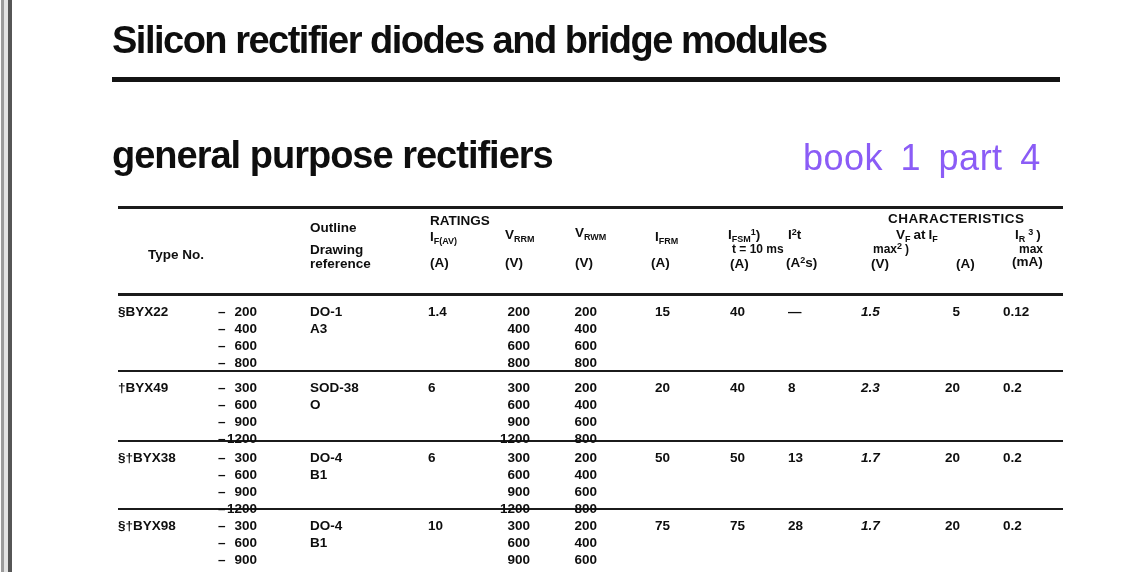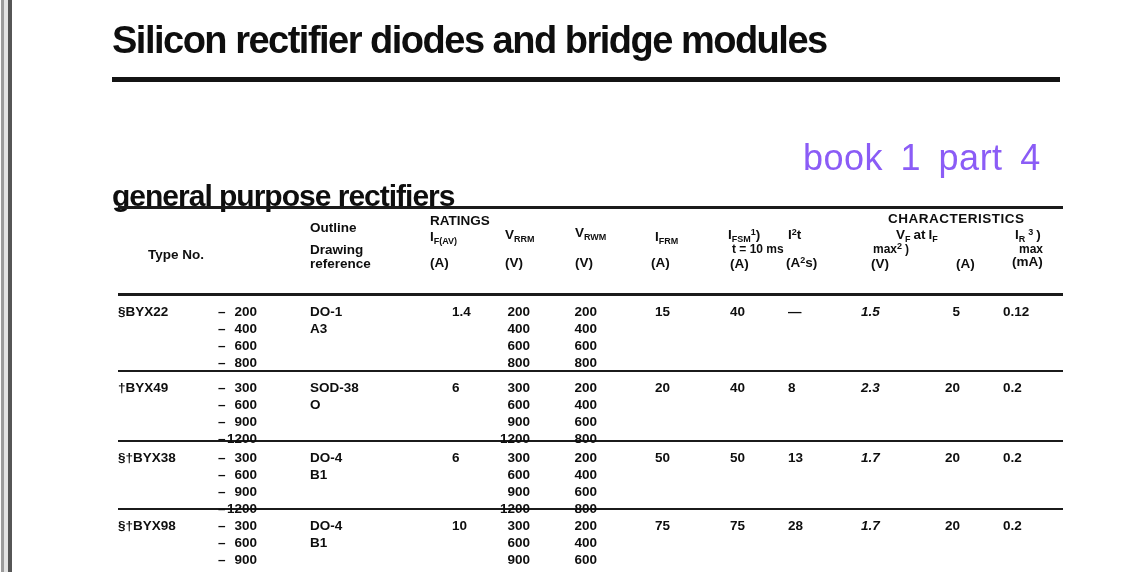--- a/index.html
+++ b/index.html
@@ -3,41 +3,41 @@
 <meta charset="utf-8">
 <style>
   *{margin:0;padding:0;box-sizing:border-box}
   html,body{width:1122px;height:572px;overflow:hidden}
   body{background:#fff;font-family:"Liberation Sans",sans-serif;color:#0e0e0e;}
   .page{position:relative;width:1122px;height:572px;background:#fff;}
   .scan-edge{position:absolute;left:0;top:0;width:14px;height:572px;
     background:linear-gradient(to right,#fdfdfd 0 1px,#9b9b9b 1px 4px,#e3e3e3 4px 8px,#565656 8px 12px,#fff 12px 14px);}
   .page-title{position:absolute;left:112px;top:19px;font-size:38px;font-weight:700;letter-spacing:-1.5px;white-space:nowrap;}
   .title-rule{position:absolute;left:112px;top:77px;width:948px;height:5px;background:#141414;}
-  .section-heading{position:absolute;left:112px;top:134px;font-size:30px;font-weight:700;letter-spacing:-1px;white-space:nowrap;margin-top:45px;}
+  .section-heading{position:absolute;left:112px;top:134px;font-size:38px;font-weight:700;letter-spacing:-1px;white-space:nowrap;}
   .book-ref{position:absolute;left:803px;top:137px;font-size:36px;font-weight:400;letter-spacing:.5px;word-spacing:7px;color:#8b5cf6;white-space:nowrap;}
 
   .dtable{position:absolute;left:118px;top:206px;width:945px;height:366px;border-top:3px solid #1b1b1b;font-size:13.5px;font-weight:700;}
   .thead{position:absolute;left:0;top:0;width:945px;height:87px;border-bottom:3px solid #1b1b1b;}
   .hc{position:absolute;white-space:nowrap;line-height:14px;}
   .hsmall{font-size:12px;}
   .sb{font-size:9px;position:relative;top:3px;}
   .sp{font-size:9px;position:relative;top:-4px;}
   .mid{padding:0 3px;}
   .gap{margin-left:3px;}
 
   .trow{position:absolute;left:0;width:945px;border-bottom:2px solid #1b1b1b;}
   .trow.last{border-bottom:none;}
   .cell{position:absolute;top:7px;line-height:17px;white-space:nowrap;}
   .r{text-align:right;}
   .c-name{left:0;width:97px;text-align:left;}
   .c-suffix{left:100px;width:39px;}
   .sline{display:flex;justify-content:space-between;}
   .c-outline{left:192px;}
-  .c-ifav{left:310px;margin-left:24px;}
+  .c-ifav{left:310px;}
   .c-vrrm{left:355px;width:57px;}
   .c-vrwm{left:422px;width:57px;}
   .c-ifrm{left:537px;}
   .c-ifsm{left:612px;text-align:right;}
   .c-i2t{left:670px;}
   .c-vf{left:743px;font-style:italic;}
   .c-ifa{left:792px;width:50px;}
   .c-ir{left:885px;}
 </style>
 </head>

